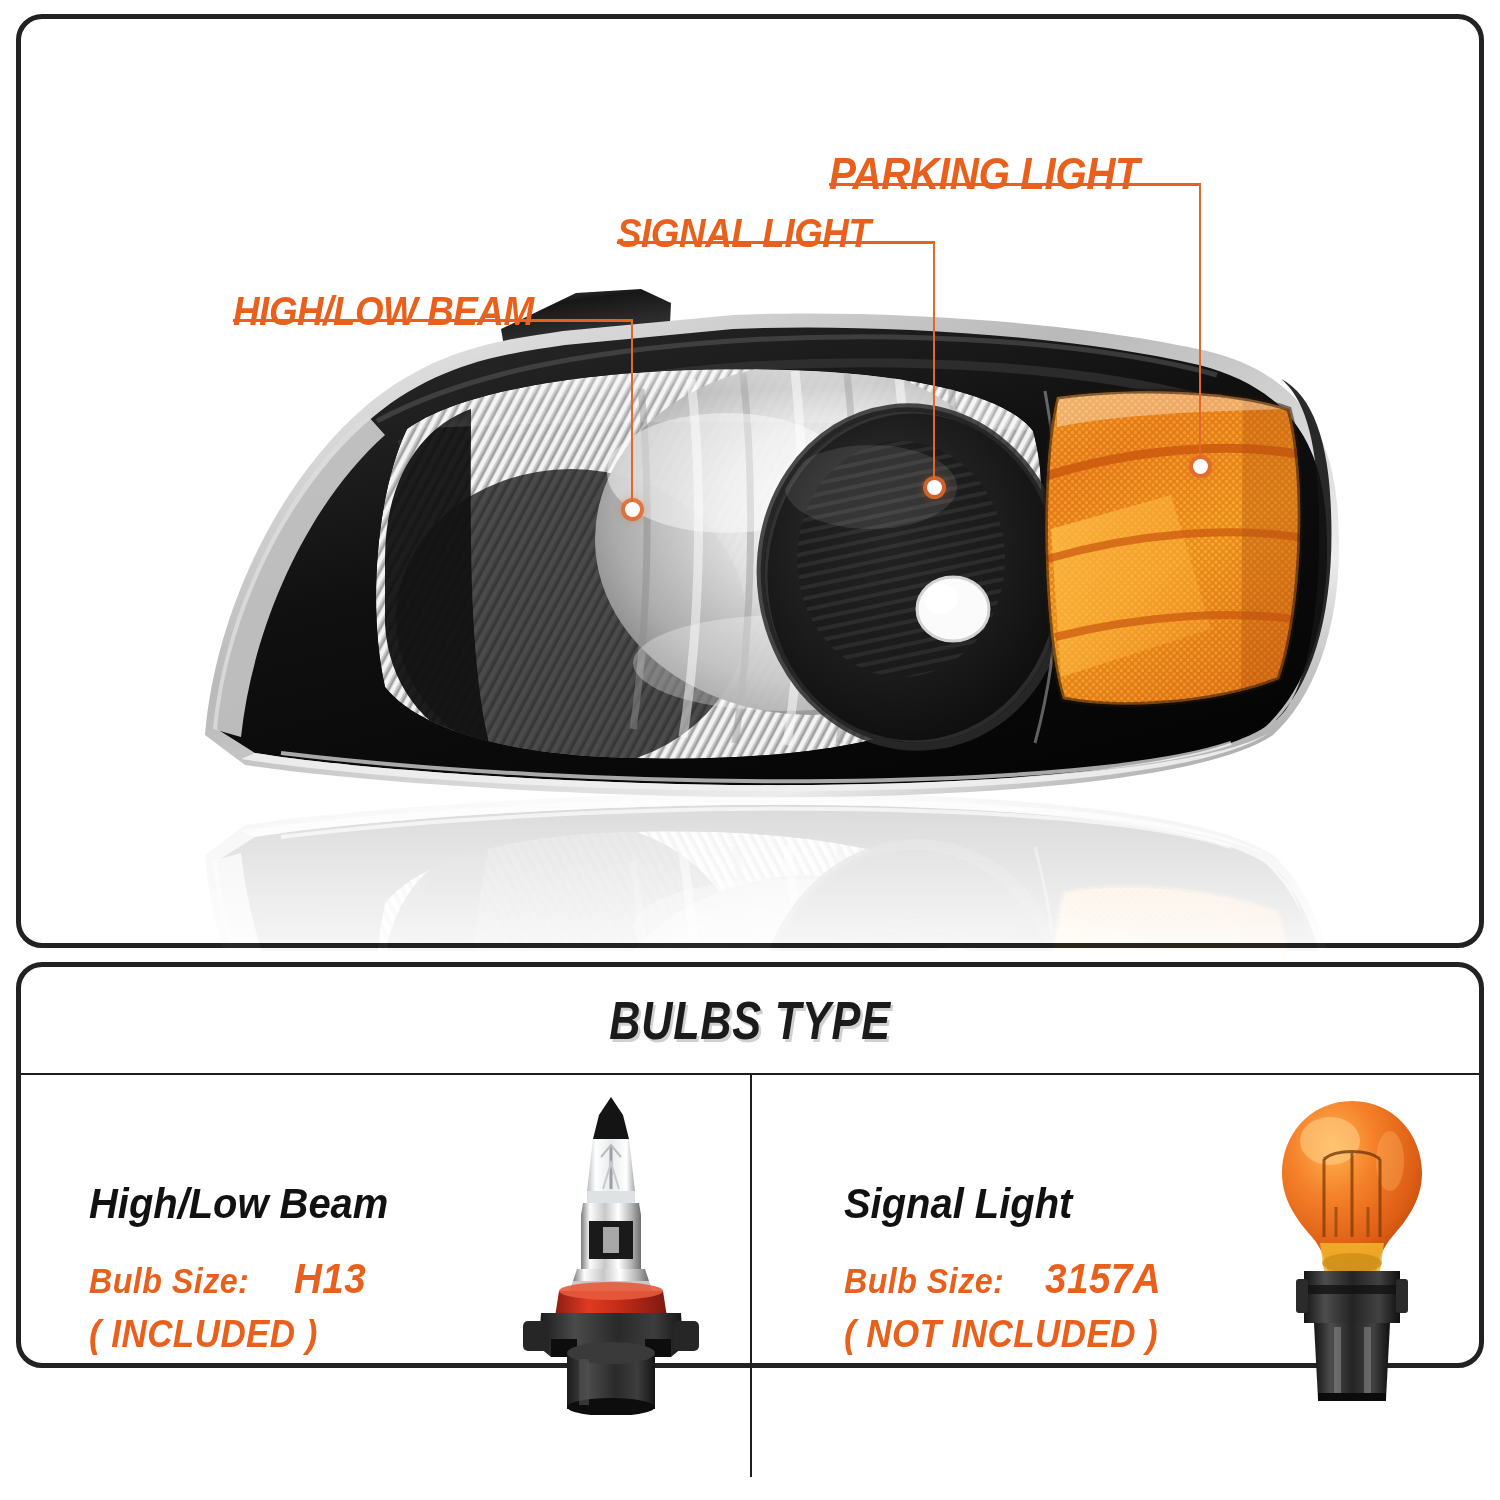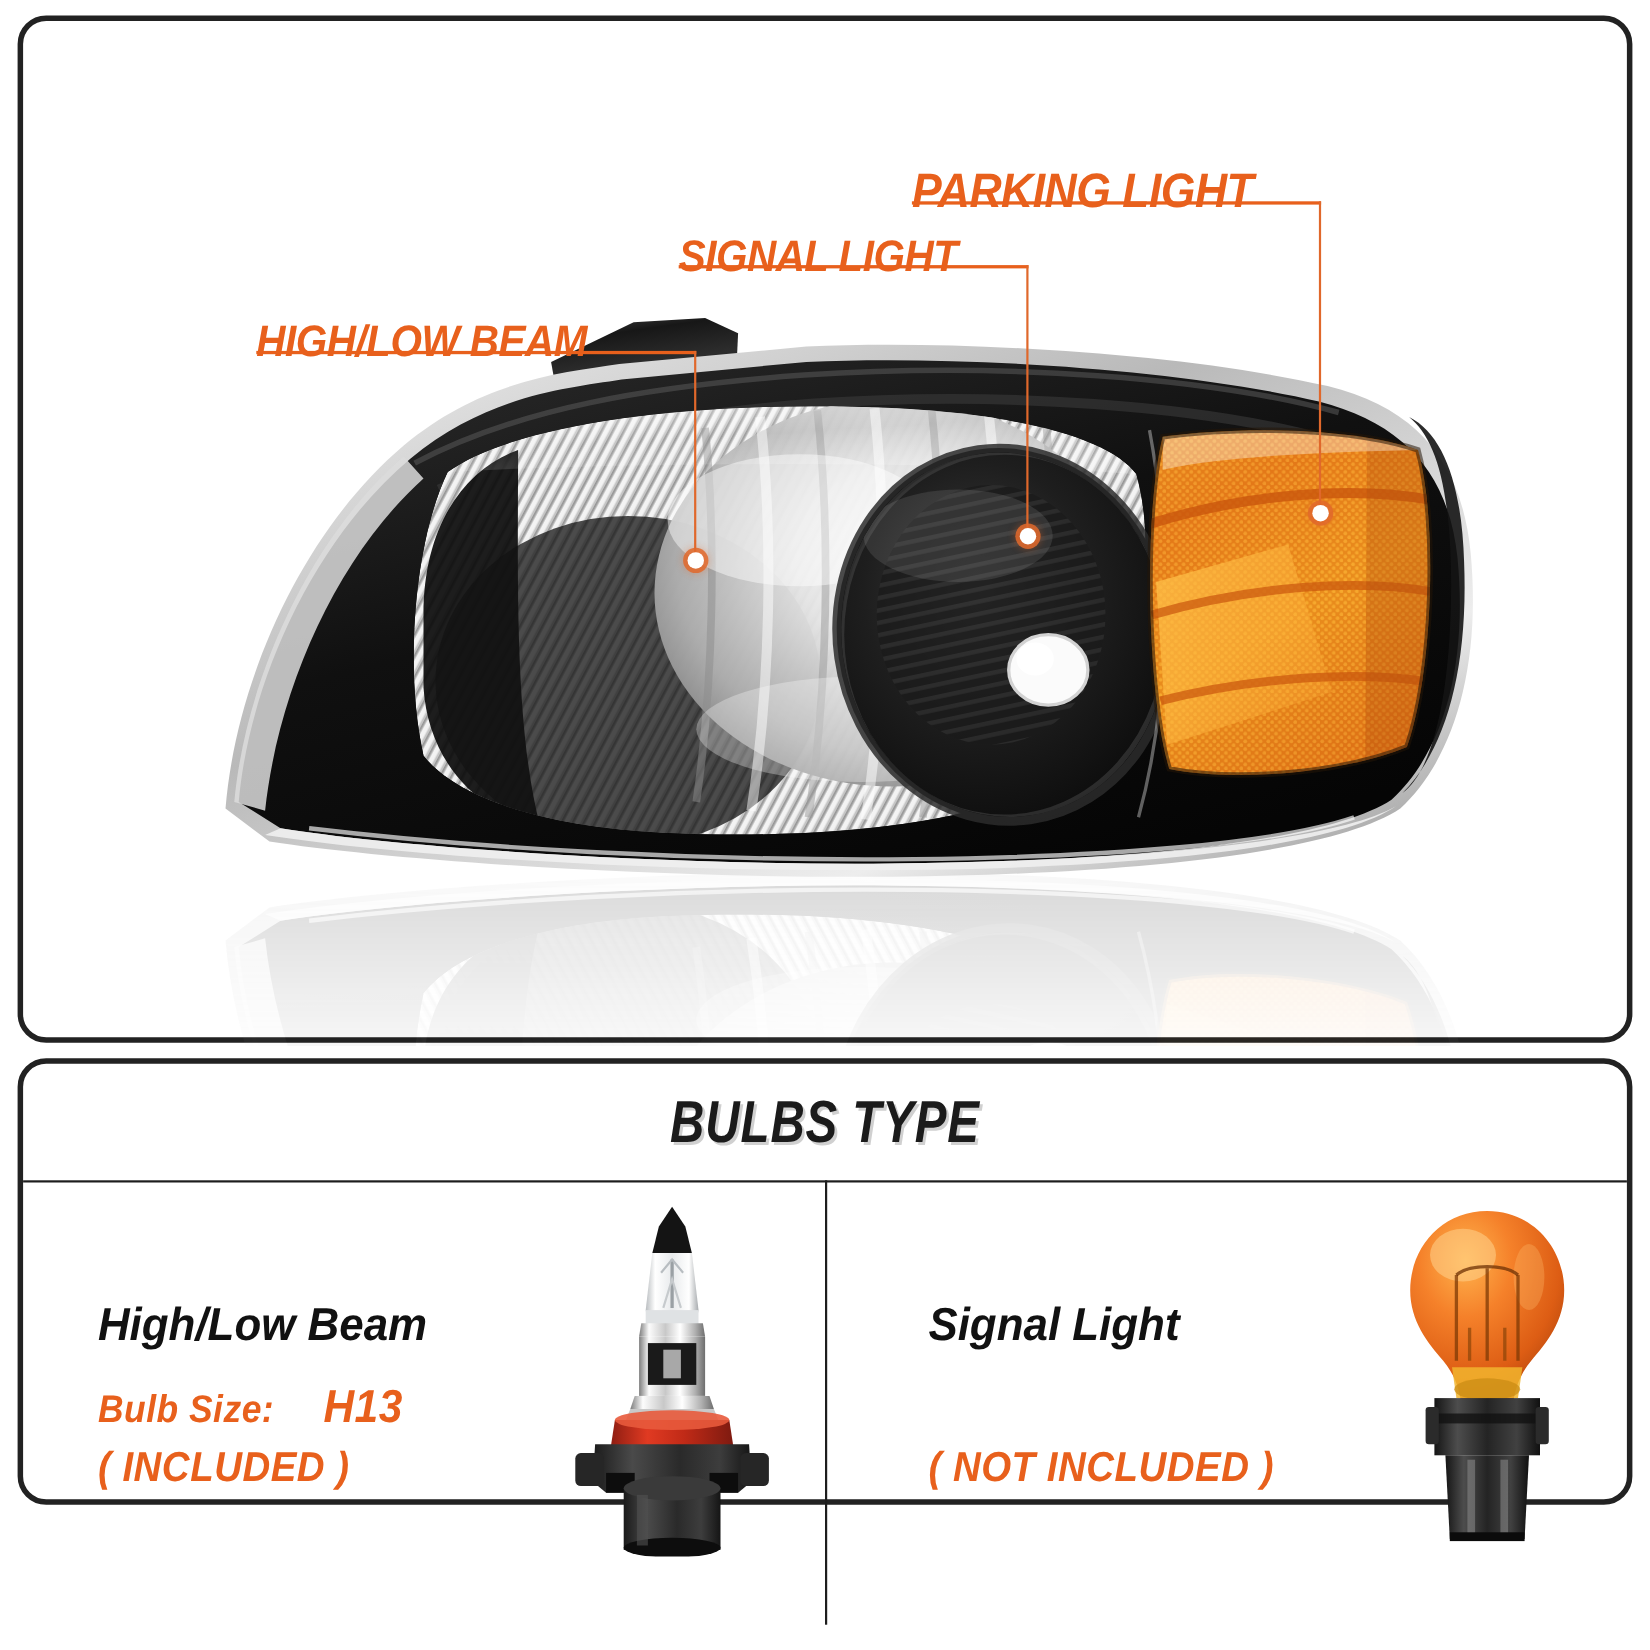--- a/index.html
+++ b/index.html
@@ -417,20 +417,24 @@
           <ellipse cx="110" cy="322" rx="44" ry="9" fill="#0d0d0d"></ellipse>
           <rect x="78" y="274" width="10" height="46" fill="#525252" opacity="0.6"></rect>
         </svg>
       </div>
     </div>
 
     <div class="bulb-cell" id="cell-signal">
 
       <div class="bulb-name" style="left:92px; top:105px;">Signal Light</div>
 
+      <div style="position:absolute; left:92px; top:180px; white-space:nowrap;">
+        <span class="bulb-line" style="position:relative; display:inline-block;">Bulb Size:</span>
+        <span class="bulb-line" style="position:relative; display:inline-block; margin-left:22px; font-size:42px;">3157A</span>
+      </div>
 
       <div class="bulb-line" style="left:92px; top:238px; font-size:38px;">( NOT INCLUDED )</div>
 
       <div class="bulb-art" style="left:500px; top:12px; width:200px; height:330px;">
         <svg viewBox="0 0 200 330" width="200" height="330" xmlns="http://www.w3.org/2000/svg">
           <defs>
             <radialGradient id="gAmberGlass" cx="0.36" cy="0.26" r="0.85">
               <stop offset="0" stop-color="#ffb44e"></stop>
               <stop offset="0.35" stop-color="#f5812a"></stop>
               <stop offset="0.72" stop-color="#dd5d14"></stop>

